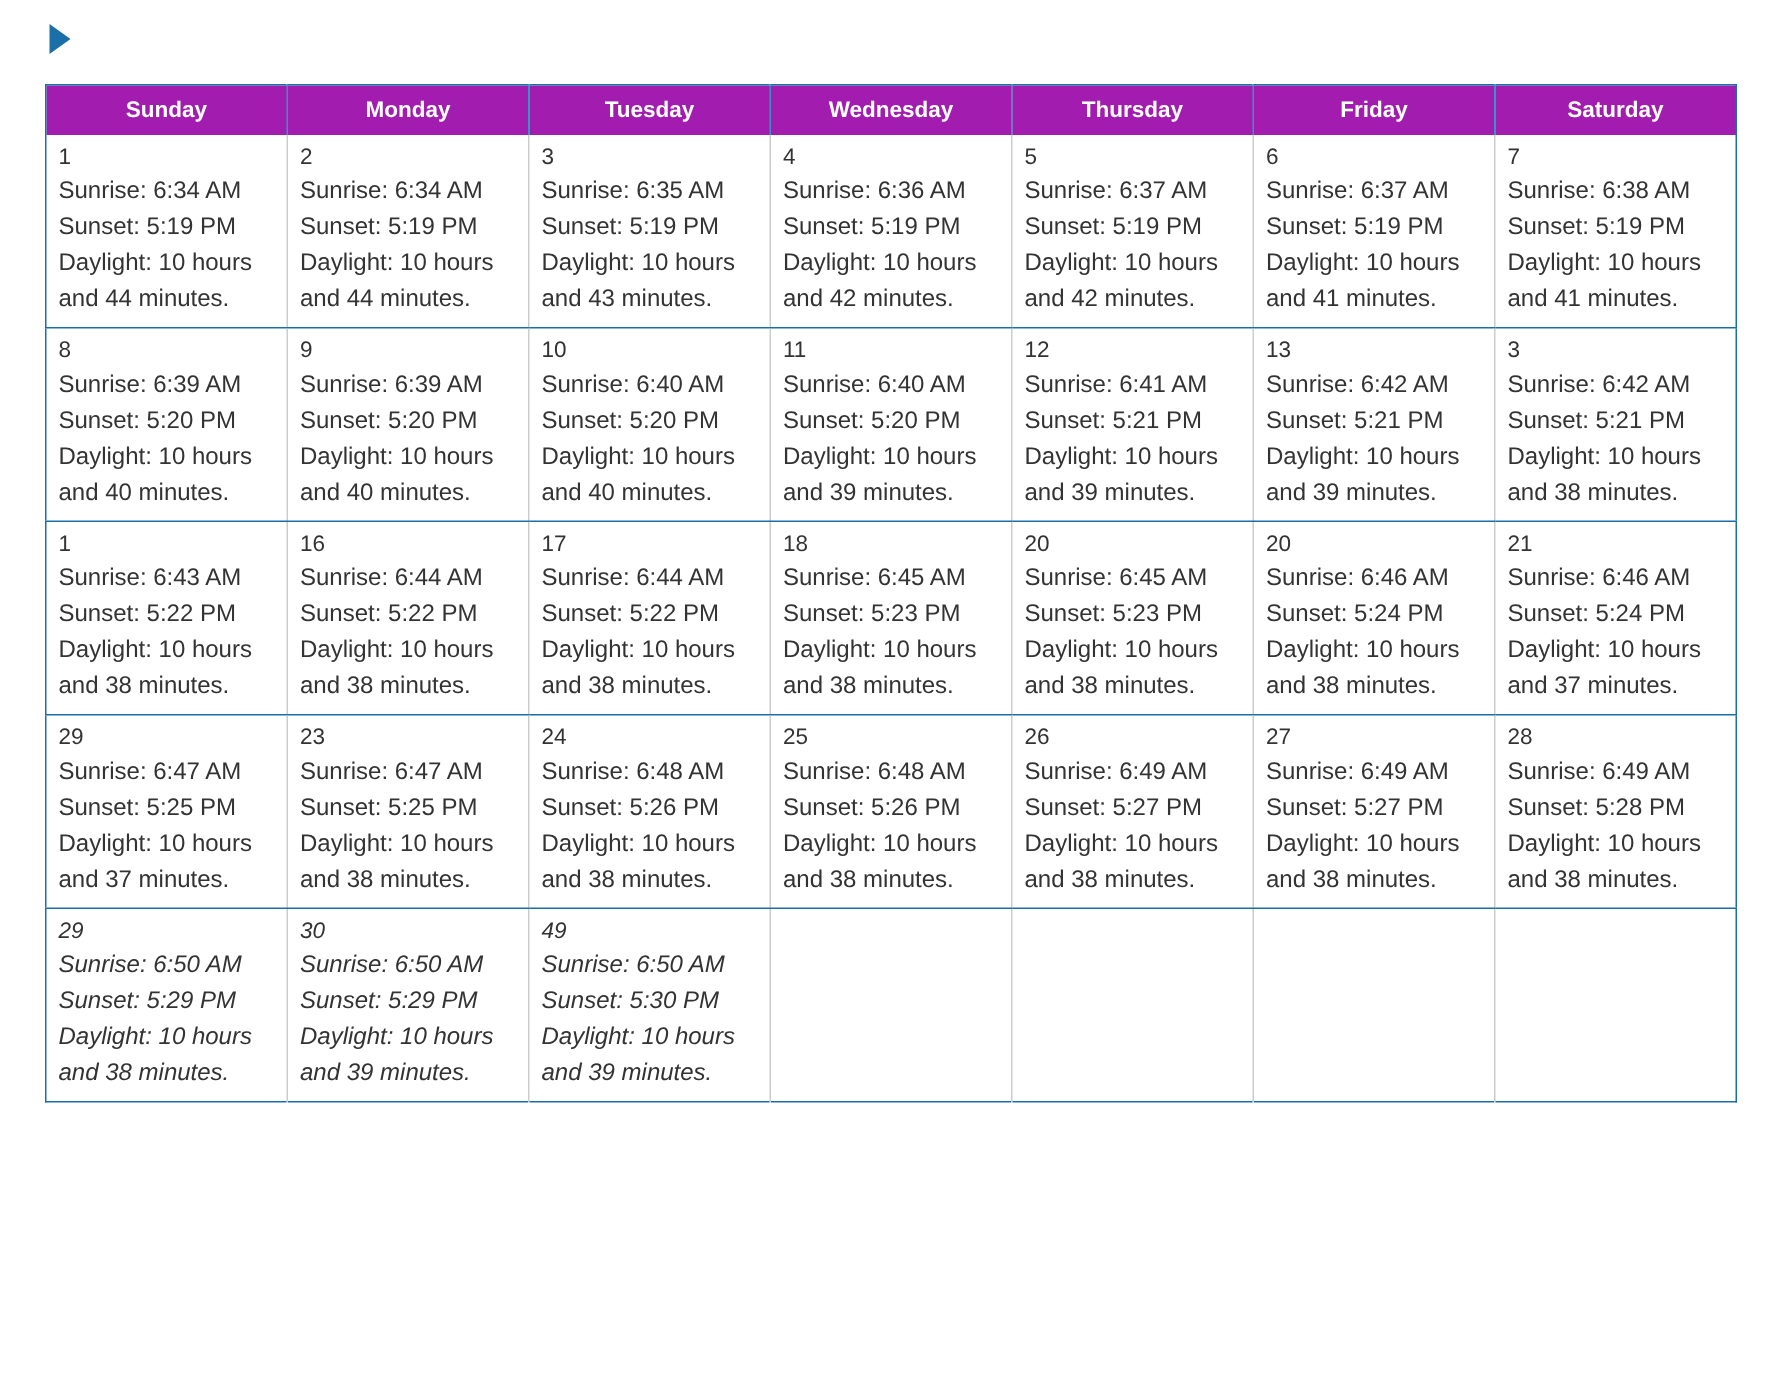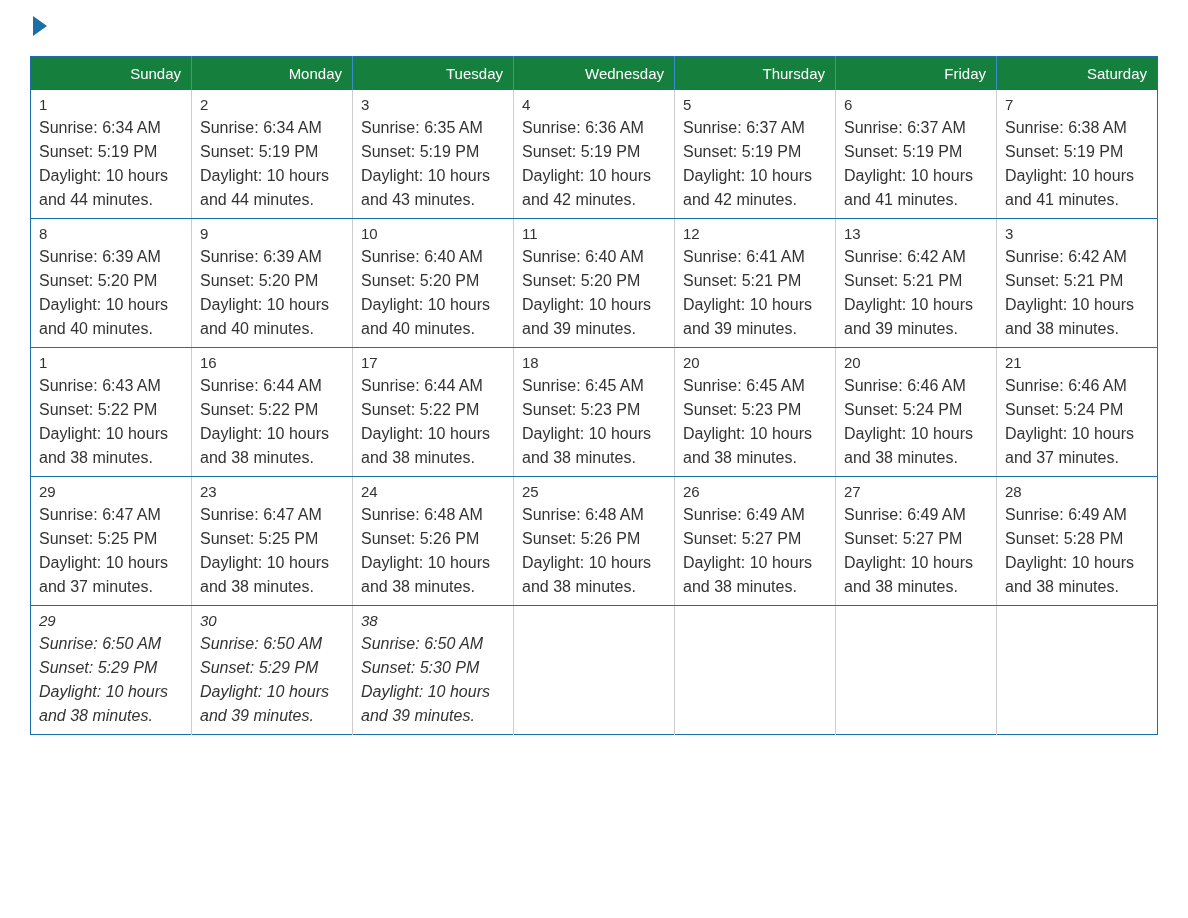--- a/index.html
+++ b/index.html
@@ -56,26 +56,26 @@
       font-size: 22px;
       color: #555;
       margin-top: 4px;
     }
     .calendar-table {
       width: 100%;
       border-collapse: collapse;
       border: 1px solid #1a6fa8;
     }
     .calendar-table th {
-      background-color: #15803d;
+      background-color: #a21caf;
       color: #fff;
       padding: 8px 10px;
       font-size: 15px;
-      font-weight: normal;
-      text-align: right;
+      font-weight: bold;
+      text-align: center;
       border-right: 1px solid #3a8fc8;
     }
     .calendar-table th:last-child {
       border-right: none;
     }
     .calendar-table td {
       vertical-align: top;
       padding: 6px 8px;
       font-size: 12.5px;
       color: #333;
@@ -409,21 +409,21 @@
         <td>
         <span class="day-number">30</span>
         <div class="day-info">
           Sunrise: 6:50 AM<br>
           Sunset: 5:29 PM<br>
           Daylight: 10 hours<br>
           and 39 minutes.
         </div>
       </td>
         <td>
-        <span class="day-number">38</span>
+        <span class="day-number">49</span>
         <div class="day-info">
           Sunrise: 6:50 AM<br>
           Sunset: 5:30 PM<br>
           Daylight: 10 hours<br>
           and 39 minutes.
         </div>
       </td>
         <td class="empty-cell"></td>
         <td class="empty-cell"></td>
         <td class="empty-cell"></td>

